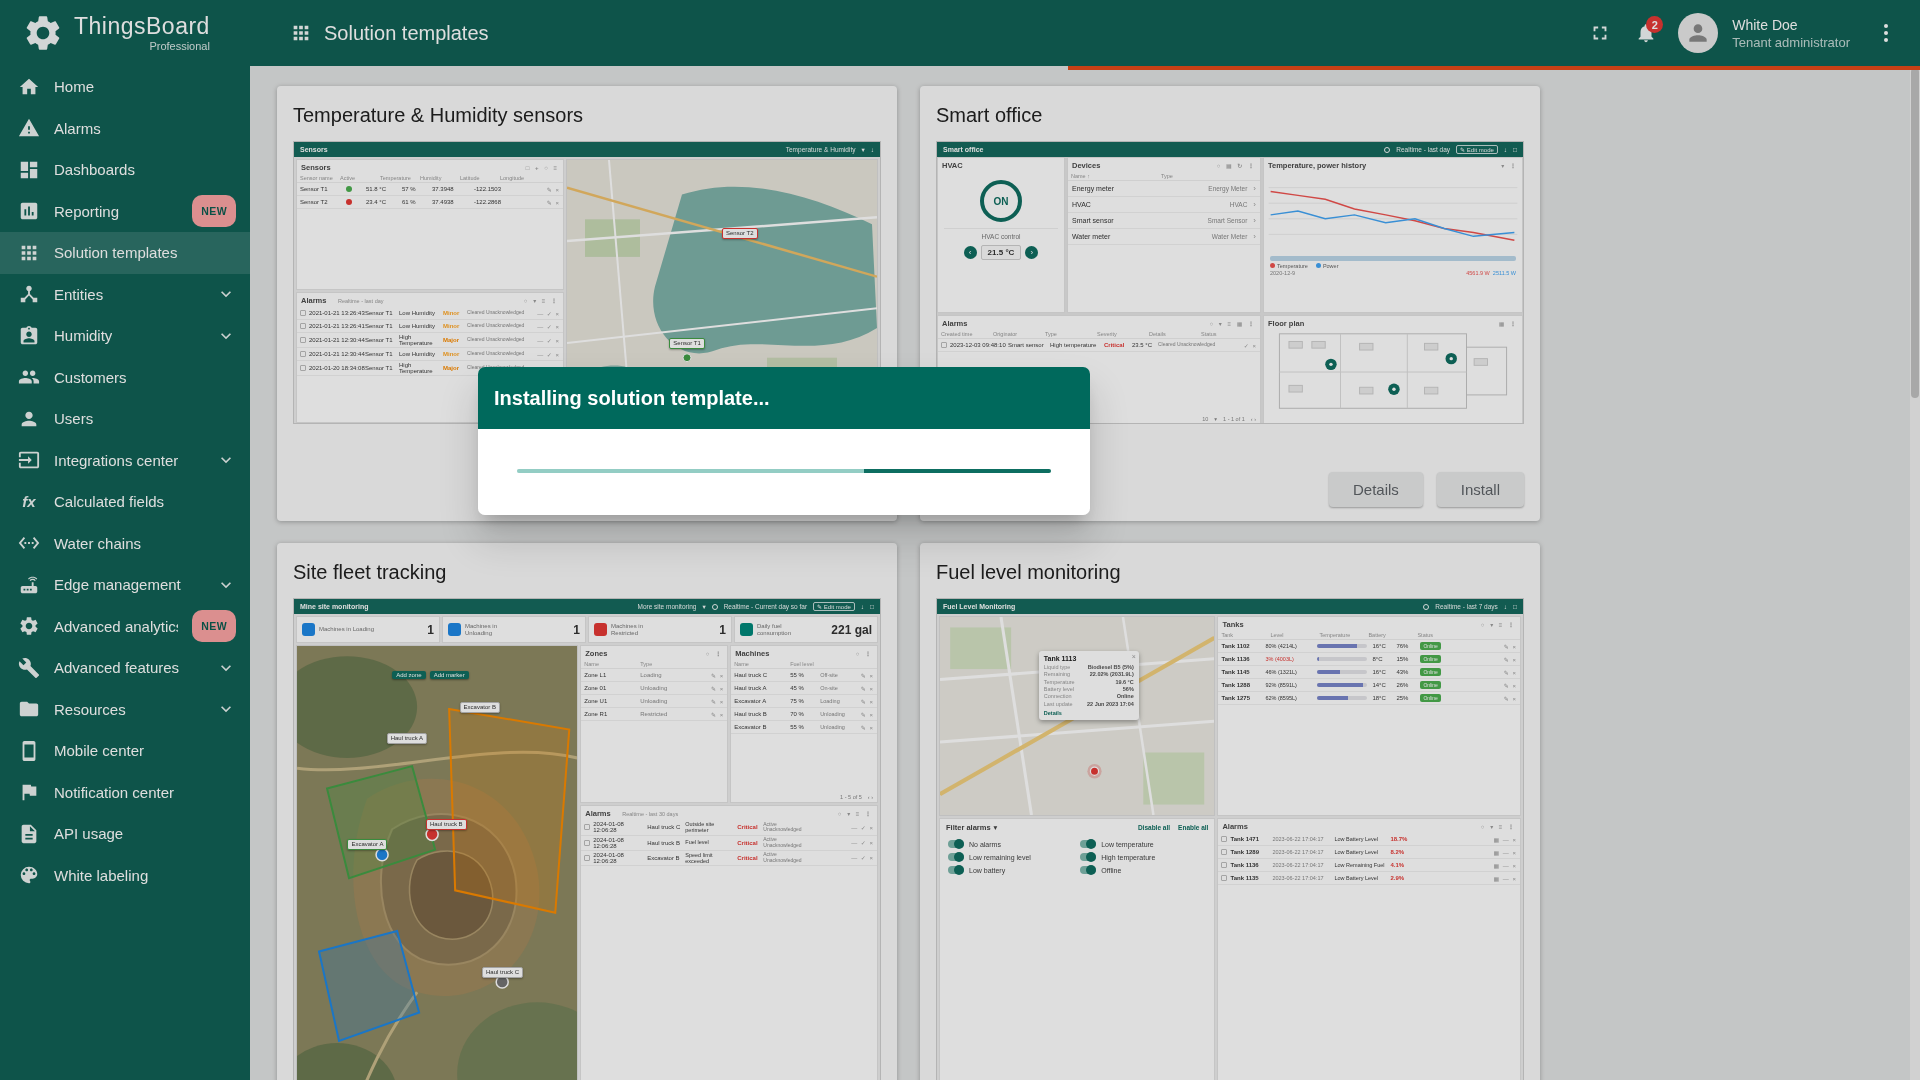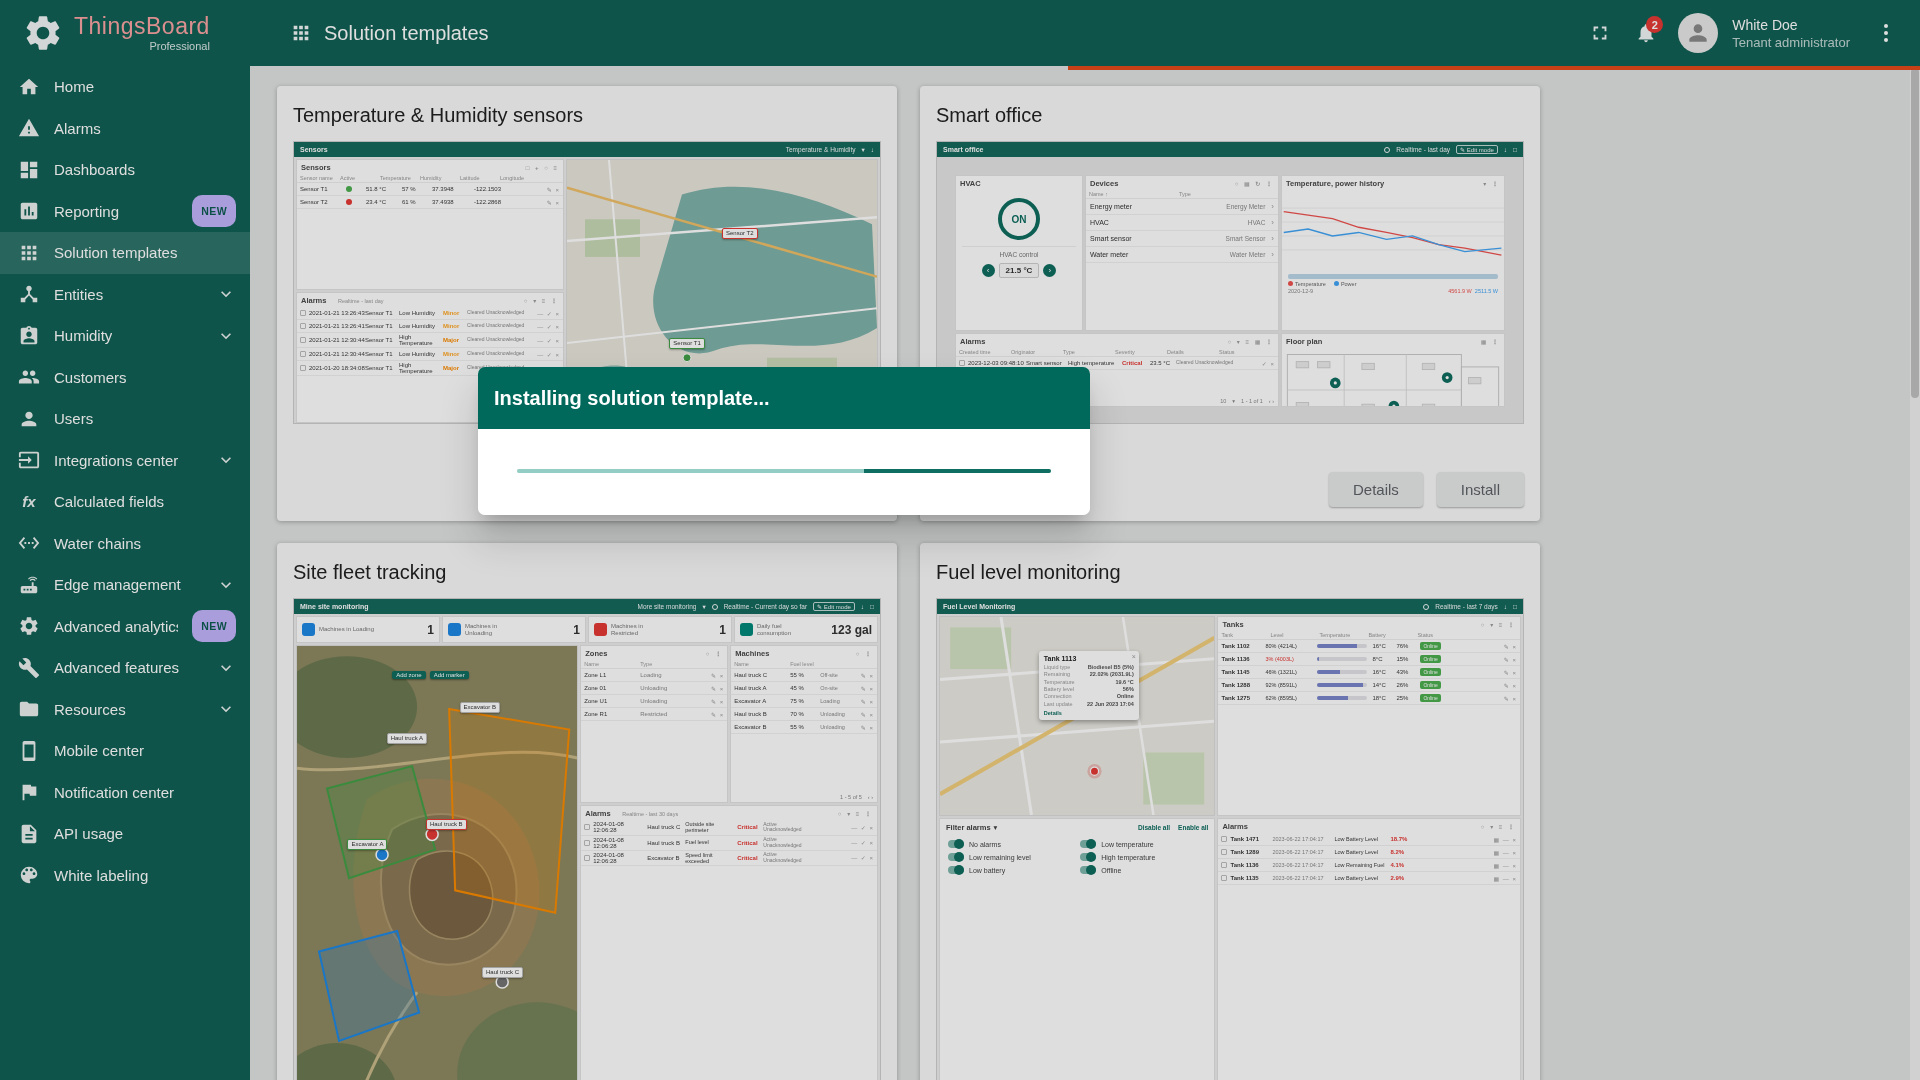--- a/index.html
+++ b/index.html
@@ -5,21 +5,21 @@
   *{margin:0;padding:0;box-sizing:border-box}
   html,body{width:1920px;height:1080px;overflow:hidden}
   body{font-family:"Liberation Sans","DejaVu Sans",sans-serif;background:#e4e6e6;color:#212121}
   .app{position:relative;width:1920px;height:1080px;overflow:hidden}
 
   
   .topbar{position:absolute;top:0;left:0;right:0;height:66px;background:#116155;display:flex;align-items:center;z-index:10}
   .logo{width:250px;display:flex;align-items:center;gap:10px;padding-left:22px}
   .logo svg{width:42px;height:42px;fill:#fff;opacity:.95}
   .logo-text{display:flex;flex-direction:column;align-items:flex-end}
-  .logo-title{color:#fca5a5;font-size:23px;font-weight:400;letter-spacing:.5px;line-height:1.1}
+  .logo-title{color:#ffffff;font-size:23px;font-weight:400;letter-spacing:.5px;line-height:1.1}
   .logo-sub{color:rgba(255,255,255,.85);font-size:11px}
   .page-head{display:flex;align-items:center;gap:12px;margin-left:40px}
   .page-head svg{width:22px;height:22px;fill:#fff;opacity:.95}
   .page-title{color:#fff;font-size:20px;font-weight:400}
   .top-right{margin-left:auto;display:flex;align-items:center;gap:6px;padding-right:14px}
   .icon-btn{position:relative;width:40px;height:40px;border:none;background:transparent;display:flex;align-items:center;justify-content:center;cursor:pointer;border-radius:50%}
   .icon-btn svg{width:22px;height:22px;fill:#fff;opacity:.95}
   .nbadge{position:absolute;top:3px;right:3px;min-width:17px;height:17px;border-radius:9px;background:#e53935;color:#fff;font-size:11px;font-weight:700;display:flex;align-items:center;justify-content:center;padding:0 4px}
   .avatar{width:40px;height:40px;border-radius:50%;background:#e8e8e8;display:flex;align-items:center;justify-content:center;margin-left:6px;cursor:pointer}
   .avatar svg{width:26px;height:26px;fill:#8a8a8a}
@@ -29,21 +29,21 @@
   .kebab{display:flex;flex-direction:column;gap:3px;align-items:center}
   .kebab i{width:4px;height:4px;border-radius:50%;background:#fff;display:block}
 
   
   .sidebar{position:absolute;top:66px;left:0;width:250px;bottom:0;background:#116155;z-index:9;overflow:hidden}
   .nav-item{height:41.5px;display:flex;align-items:center;gap:14px;padding:0 14px 0 18px;color:#fff;font-size:15px;cursor:pointer}
   .nav-item.active{background:rgba(255,255,255,.13)}
   .nav-icon{width:22px;height:22px;flex:none;display:flex;align-items:center;justify-content:center}
   .nav-icon svg{width:22px;height:22px;fill:#fff;opacity:.92}
   .nav-label{white-space:nowrap;overflow:hidden}
-  .nav-badge{margin-left:auto;background:#c4b5fd;color:#0d5c51;font-size:10.5px;font-weight:700;padding:10px 9px;border-radius:10px;letter-spacing:.4px}
+  .nav-badge{margin-left:auto;background:#fca5a5;color:#0d5c51;font-size:10.5px;font-weight:700;padding:10px 9px;border-radius:10px;letter-spacing:.4px}
   .nav-chev{margin-left:auto;display:flex}
   .nav-chev svg{width:20px;height:20px;fill:#fff;opacity:.9}
   .fx-glyph{color:#fff;font-style:italic;font-size:15px;font-weight:700;opacity:.92}
 
   
   .main{position:absolute;left:250px;top:66px;right:0;bottom:0;background:#e2e4e4;overflow:hidden}
   .top-loader{position:absolute;top:0;left:0;right:0;height:4px;z-index:5}
   .top-loader .seg{position:absolute;top:0;height:4px;left:49%;right:0;background:#e64a19}
   .vscroll{position:absolute;right:0;top:0;bottom:0;width:10px;background:#f0f0f0}
   .vscroll .thumb{position:absolute;top:2px;left:1px;width:8px;height:330px;border-radius:4px;background:#c2c2c2}
@@ -83,21 +83,21 @@
   
   .pv1-body{display:flex;height:268px;background:#ededed}
   .pv1-left{width:272px;display:flex;flex-direction:column;padding:2px;gap:2px}
   .pv1-left .pnl{flex:1;display:flex;flex-direction:column}
   .pv1-map{flex:1;position:relative;background:#e9e6dc;margin:2px 2px 2px 0;border:1px solid #ddd}
   .pv1-map svg{position:absolute;inset:0;width:100%;height:100%}
   .s-name{width:46px}.s-act{width:20px}.s-tmp{width:36px}.s-hum{width:30px}.s-lat{width:42px}.s-lon{width:52px}
   .a-time{width:56px}.a-org{width:34px}.a-typ{width:44px}.a-sev{width:24px}.a-st{width:58px;font-size:5px;color:#8a8a8a}
 
   
-  .pv2-body{display:grid;height:268px;grid-template-columns:128px 194px 1fr;grid-template-rows:156px 1fr;gap:2px;background:#e6e6e6;padding:18px}
+  .pv2-body{display:grid;height:268px;grid-template-columns:128px 194px 1fr;grid-template-rows:156px 1fr;gap:2px;background:#e6e6e6;padding:0}
   .hvac-circle{width:42px;height:42px;border-radius:50%;border:4px solid #0f6e61;margin:8px auto 6px;display:flex;align-items:center;justify-content:center;font-size:10px;font-weight:700;color:#0f6e61;background:#fff}
   .hvac-lbl{font-size:6.5px;color:#777;text-align:center;border-top:1px solid #eee;padding-top:4px;margin:0 6px}
   .stepper{display:flex;align-items:center;justify-content:center;gap:4px;margin-top:5px}
   .step-btn{width:13px;height:13px;border-radius:50%;background:#0f6e61;color:#fff;font-size:8px;display:flex;align-items:center;justify-content:center}
   .temp-box{border:1px solid #cfcfcf;border-radius:2px;font-size:8px;font-weight:700;color:#333;padding:2px 6px;background:#fafafa}
   .dev-row{font-size:7px;color:#333;border-bottom:1px solid #f0f0f0;padding:2px 4px;min-height:16px}
   .dev-type{color:#8a8a8a;font-size:6.5px;margin-left:auto;padding-right:6px}
   .dev-chev{color:#9e9e9e;font-size:8px}
   .legend{display:flex;gap:8px;align-items:center;font-size:5.5px;color:#666;padding:0 6px}
   .ld{width:5px;height:5px;border-radius:50%;display:inline-block;margin-right:2px}
@@ -739,21 +739,21 @@
 
               <div class="stat">
                 <span class="stat-ic" style="background: rgb(229, 57, 53);"></span>
                 <span class="stat-lb wrap2">Machines in Restricted</span>
                 <span class="stat-v">1</span>
               </div>
 
               <div class="stat">
                 <span class="stat-ic" style="background: rgb(0, 137, 123);"></span>
                 <span class="stat-lb wrap2">Daily fuel consumption</span>
-                <span class="stat-v">123 gal</span>
+                <span class="stat-v">221 gal</span>
               </div>
 
           </div>
           <div class="pv3-main">
             <div class="pv3-map">
               <svg viewBox="0 0 280 500" preserveAspectRatio="none">
                 <rect width="280" height="500" fill="#8f8a63"></rect>
                 <ellipse cx="50" cy="60" rx="70" ry="50" fill="#6d7a52"></ellipse>
                 <ellipse cx="240" cy="420" rx="80" ry="70" fill="#77845b"></ellipse>
                 <ellipse cx="40" cy="440" rx="60" ry="50" fill="#6d7a52"></ellipse>

